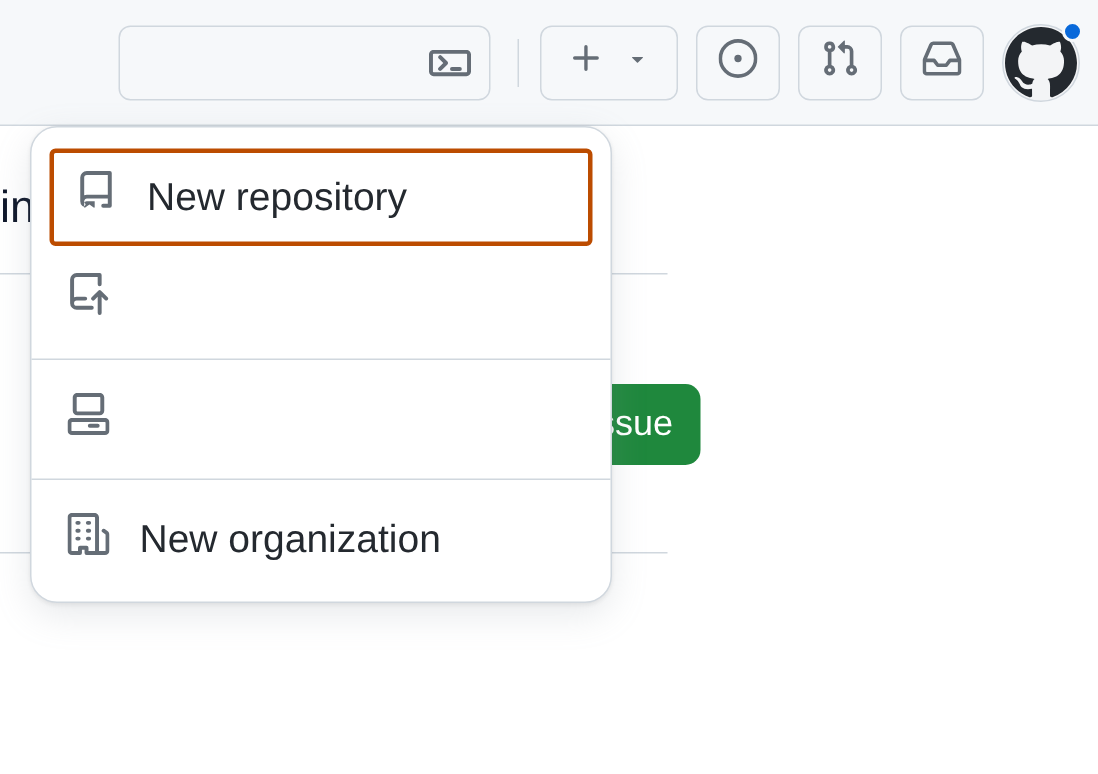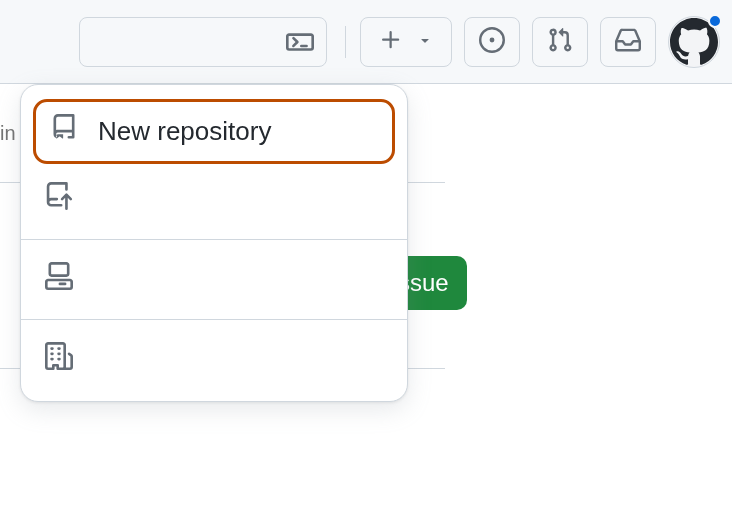--- a/index.html
+++ b/index.html
@@ -82,22 +82,22 @@
       width: 14px;
       height: 14px;
       border-radius: 50%;
       background: #0969da;
       border: 2px solid #f6f8fa;
     }
     .left-text {
       position: absolute;
       left: 0;
       top: 122px;
-      font-size: 20px;
-      color: #737373;
+      font-size: 30px;
+      color: #0f172a;
     }
     .tabline {
       position: absolute;
       top: 182px;
       left: 0;
       width: 445px;
       border-bottom: 1px solid #d0d7de;
     }
     .issue-btn {
       position: absolute;
@@ -129,21 +129,21 @@
       display: flex;
       align-items: center;
       gap: 20px;
       padding: 14px 24px;
       font-size: 26px;
       color: #24292f;
       cursor: pointer;
     }
     .menu-item.highlighted {
       border: 3px solid #bc4c00;
-      border-radius: 14px;
+      border-radius: 4px;
       margin: 4px 12px;
       padding: 12px 14px;
     }
     .menu-sep {
       height: 1px;
       background: #d0d7de;
       margin: 8px 0;
     }
     .icon-svg { flex-shrink: 0; }
     .action-line {
@@ -244,14 +244,15 @@
         </svg>
     </span>
   </div>
   <div class="menu-sep"></div>
   <div class="menu-item">
     <span>
       <svg class="icon-svg" width="28" height="28" viewBox="0 0 16 16" fill="#656d76">
           <path d="M1.75 16A1.75 1.75 0 0 1 0 14.25V1.75C0 .784.784 0 1.75 0h8.5C11.216 0 12 .784 12 1.75v12.5c0 .085-.006.168-.018.25h2.268a.25.25 0 0 0 .25-.25V8.285a.25.25 0 0 0-.111-.208l-1.055-.703a.749.749 0 1 1 .832-1.248l1.055.703c.487.325.779.871.779 1.456v5.965A1.75 1.75 0 0 1 14.25 16h-3.5a.766.766 0 0 1-.197-.026c-.099.017-.2.026-.303.026h-3a.75.75 0 0 1-.75-.75V14h-1v1.25a.75.75 0 0 1-.75.75Zm-.25-1.75c0 .138.112.25.25.25H4v-1.25a.75.75 0 0 1 .75-.75h2.5a.75.75 0 0 1 .75.75v1.25h2.25a.25.25 0 0 0 .25-.25V1.75a.25.25 0 0 0-.25-.25h-8.5a.25.25 0 0 0-.25.25ZM3.75 6h.5a.75.75 0 0 1 0 1.5h-.5a.75.75 0 0 1 0-1.5ZM3 3.75A.75.75 0 0 1 3.75 3h.5a.75.75 0 0 1 0 1.5h-.5A.75.75 0 0 1 3 3.75Zm4 3A.75.75 0 0 1 7.75 6h.5a.75.75 0 0 1 0 1.5h-.5A.75.75 0 0 1 7 6.75ZM7.75 3h.5a.75.75 0 0 1 0 1.5h-.5a.75.75 0 0 1 0-1.5ZM3 9.75A.75.75 0 0 1 3.75 9h.5a.75.75 0 0 1 0 1.5h-.5A.75.75 0 0 1 3 9.75ZM7.75 9h.5a.75.75 0 0 1 0 1.5h-.5a.75.75 0 0 1 0-1.5Z"></path>
         </svg>
     </span>
+    <span>New organization</span>
   </div>
 </div>
 
 </body></html>

